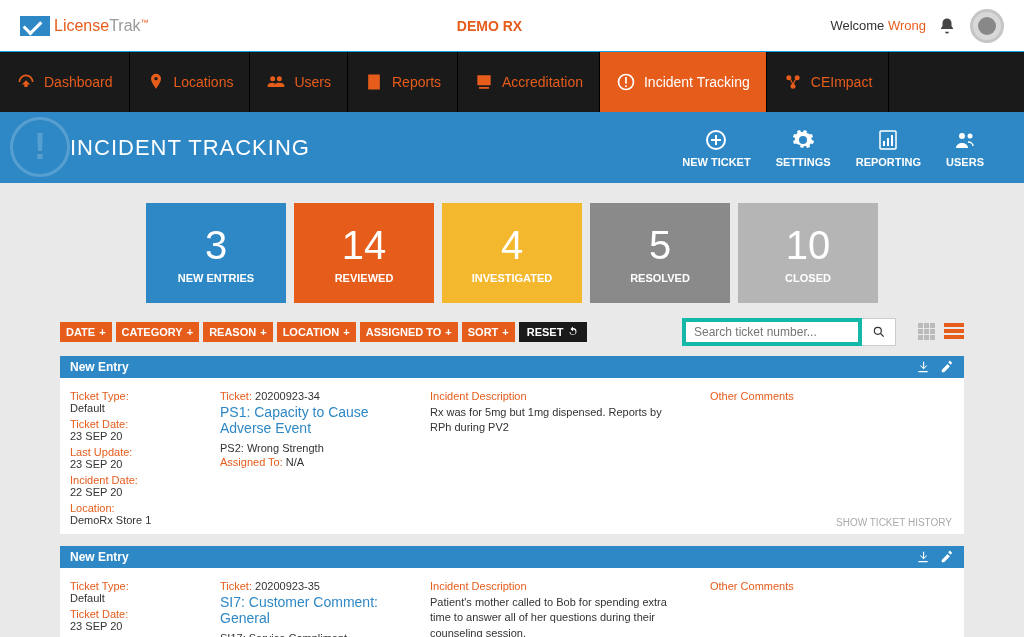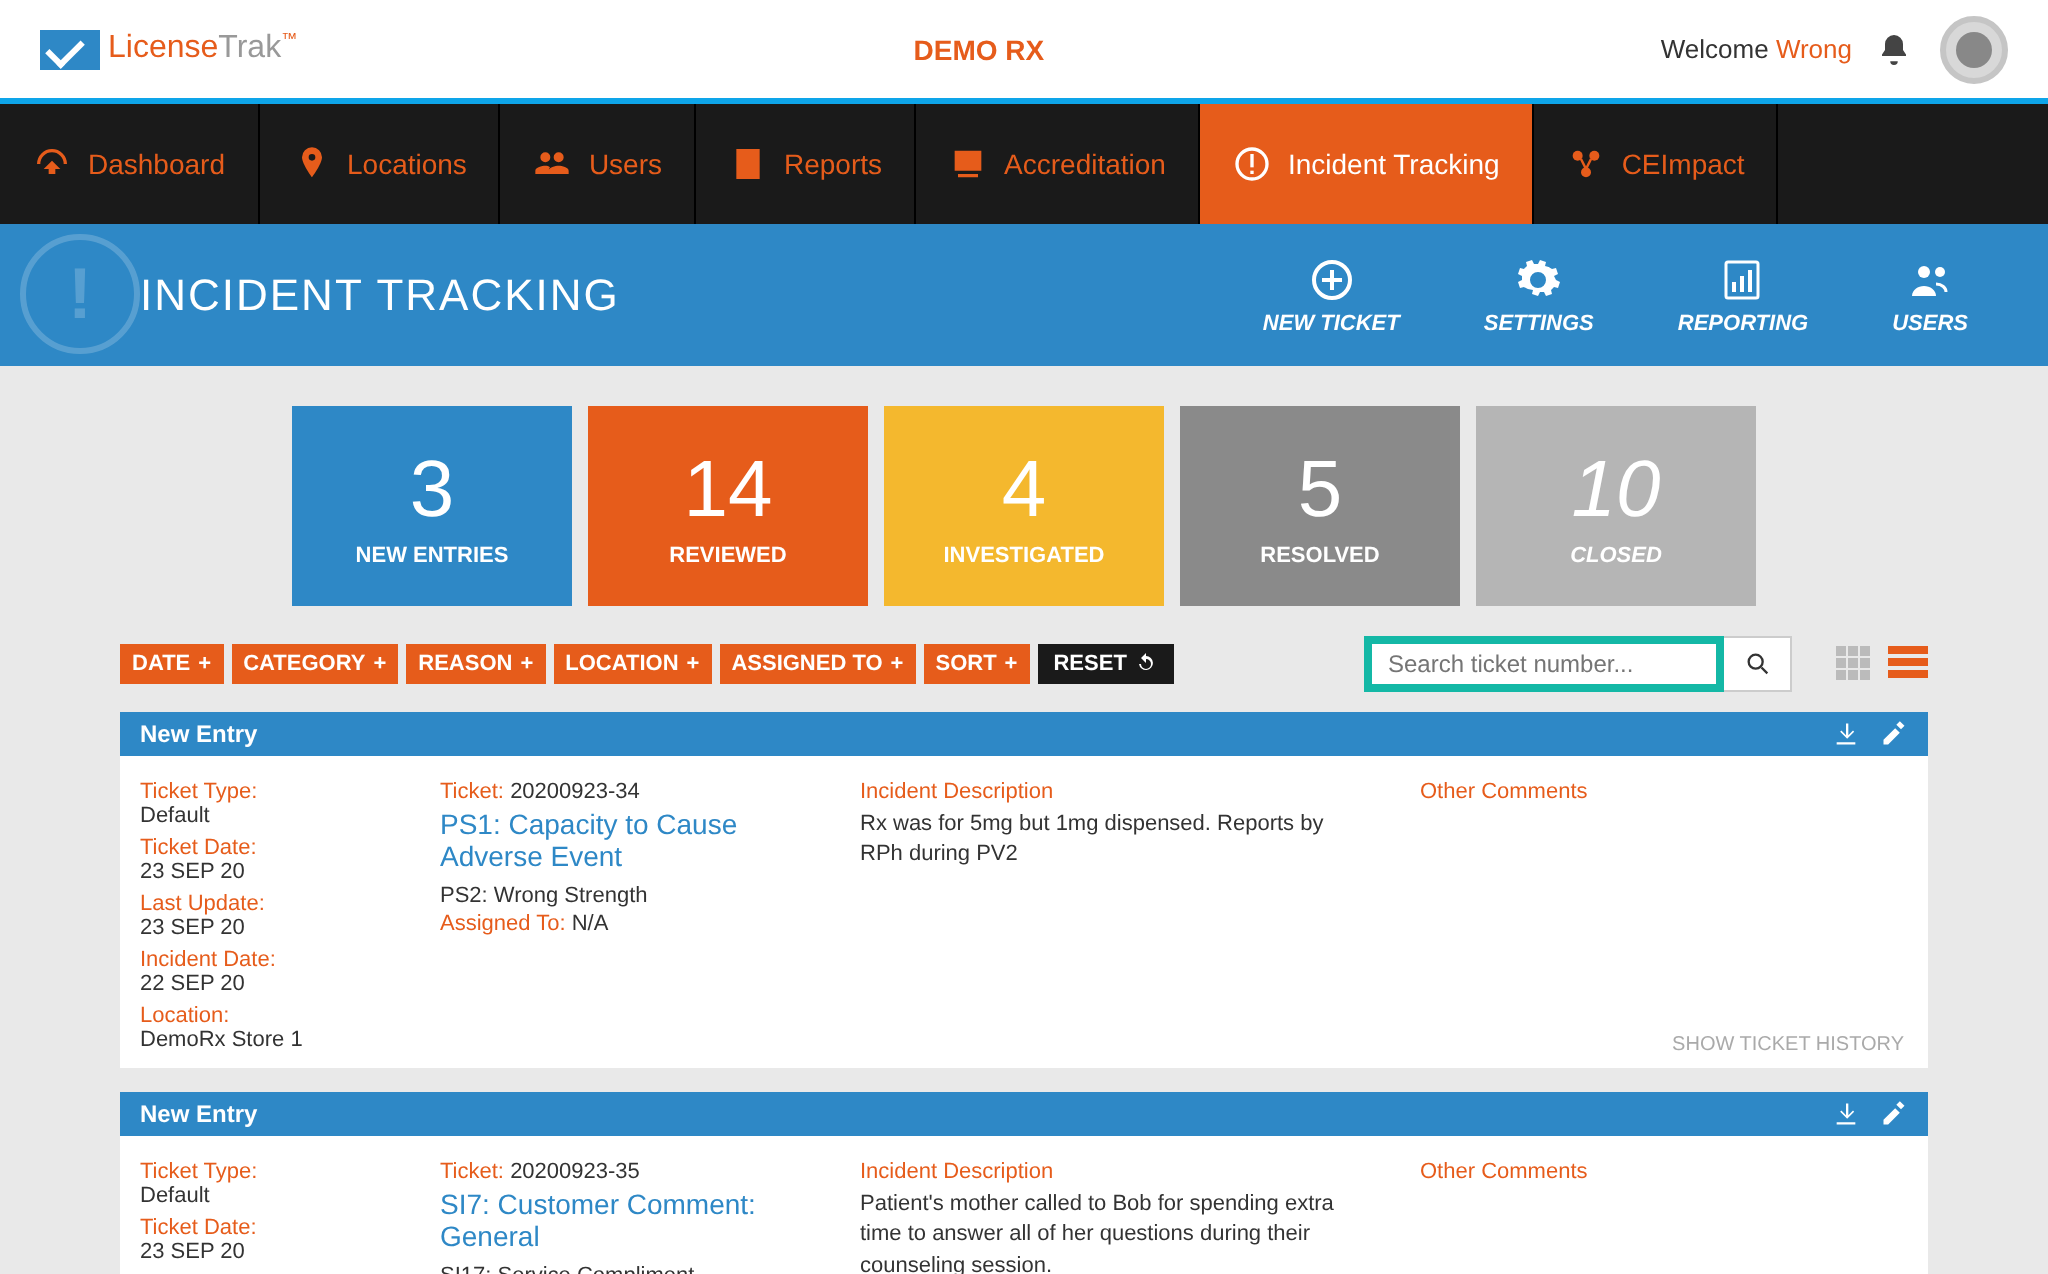--- a/index.html
+++ b/index.html
@@ -1,19 +1,19 @@
 <!DOCTYPE html>
 <html><head>
 <meta charset="utf-8">
 <style>
 * { box-sizing: border-box; margin: 0; padding: 0; }
 body { font-family: Arial, sans-serif; font-size: 13px; background: #e9e9e9; color: #333; width: 1024px; }
 
 
-.top-header { background: #fff; height: 52px; display: flex; align-items: center; padding: 0 20px; border-bottom: 3px solid #0ea5e9; }
+.top-header { background: #fff; height: 52px; display: flex; align-items: center; padding: 0 20px; border-bottom: 1px solid #0ea5e9; }
 .logo { display: flex; align-items: center; gap: 4px; }
 .logo-icon { width: 30px; height: 20px; background: #2e88c6; position: relative; }
 .logo-icon::before { content:""; position:absolute; top:4px; left:4px; width:14px; height:8px; border-left:3px solid #fff; border-bottom:3px solid #fff; transform:rotate(-45deg);}
 .logo-text { font-size: 16px; color: #e65c1b; font-weight: 400; }
 .logo-text .grey { color: #999; }
 .trademark { font-size:8px; color:#e65c1b; vertical-align:super;}
 .center-title { flex:1; text-align:center; color: #e65c1b; font-weight:bold; font-size:14px; }
 .welcome { color:#333; font-size:13px; margin-right:12px;}
 .welcome .orange { color:#e65c1b; }
 .bell-icon { width:18px; height:18px; margin-right:14px; cursor:pointer;}
@@ -23,34 +23,34 @@
 
 .main-nav { background:#1a1a1a; height:60px; display:flex; }
 .nav-item { display:flex; align-items:center; gap:8px; padding:0 16px; color:#e65c1b; cursor:pointer; border-right:1px solid #000; font-size:14px; }
 .nav-item.active { background:#e65c1b; color:#fff; }
 .nav-icon { width:20px; height:20px; fill:currentColor; }
 
 
 .sub-header { background:#2e88c6; height:71px; display:flex; align-items:center; padding:0 40px 0 20px; color:#fff; position:relative;}
 .sub-header-icon { width:60px; height:60px; border:3px solid rgba(255,255,255,0.2); border-radius:50%; display:flex; align-items:center; justify-content:center; font-size:36px; font-weight:bold; color:rgba(255,255,255,0.2); margin-right:10px; position:absolute; left:10px; top:5px;}
 .sub-header-title { font-size:22px; font-weight:300; letter-spacing:1px; margin-left:50px;}
-.sub-actions { margin-left:auto; display:flex; gap:42px;font-style:italic; }
+.sub-actions { margin-left:auto; display:flex; gap:25px; }
 .sub-action { display:flex; flex-direction:column; align-items:center; gap:4px; font-size:11px; font-weight:bold; cursor:pointer;}
 .sub-action-icon { width:24px; height:24px; }
 
 
 .stats-row { display:flex; gap:8px; justify-content:center; padding:20px 0 15px 0; }
 .stat-card { width:140px; height:100px; color:#fff; display:flex; flex-direction:column; align-items:center; justify-content:center; cursor:pointer;}
 .stat-number { font-size:40px; font-weight:300; }
 .stat-label { font-size:11px; font-weight:bold; margin-top:4px; }
 .card-blue { background:#2e88c6; }
 .card-orange { background:#e65c1b; }
 .card-yellow { background:#f4b82e; }
 .card-grey { background:#8a8a8a; }
-.card-lightgrey { background:#b5b5b5;font-style:italic; }
+.card-lightgrey { background:#b5b5b5; }
 
 
 .filter-row { display:flex; align-items:center; padding:0 60px 10px 60px; gap:4px;}
 .filter-chip { background:#e65c1b; color:#fff; font-size:11px; padding:4px 6px; cursor:pointer; display:flex; align-items:center; gap:4px; font-weight:bold;}
 .filter-chip .plus { font-weight:bold; }
 .reset-chip { background:#1a1a1a; color:#fff; font-size:11px; padding:4px 8px; cursor:pointer; font-weight:bold; display:flex; align-items:center; gap:4px;}
 .search-wrap { margin-left:auto; display:flex; align-items:center; }
 .search-input { height:28px; width:180px; border:4px solid #14b8a6; padding:0 8px; font-size:12px; color:#888;}
 .search-btn { height:28px; width:34px; border:1px solid #ccc; border-left:none; background:#fff; cursor:pointer; display:flex; align-items:center; justify-content:center;}
 .view-icons { display:flex; gap:6px; margin-left:18px;}

